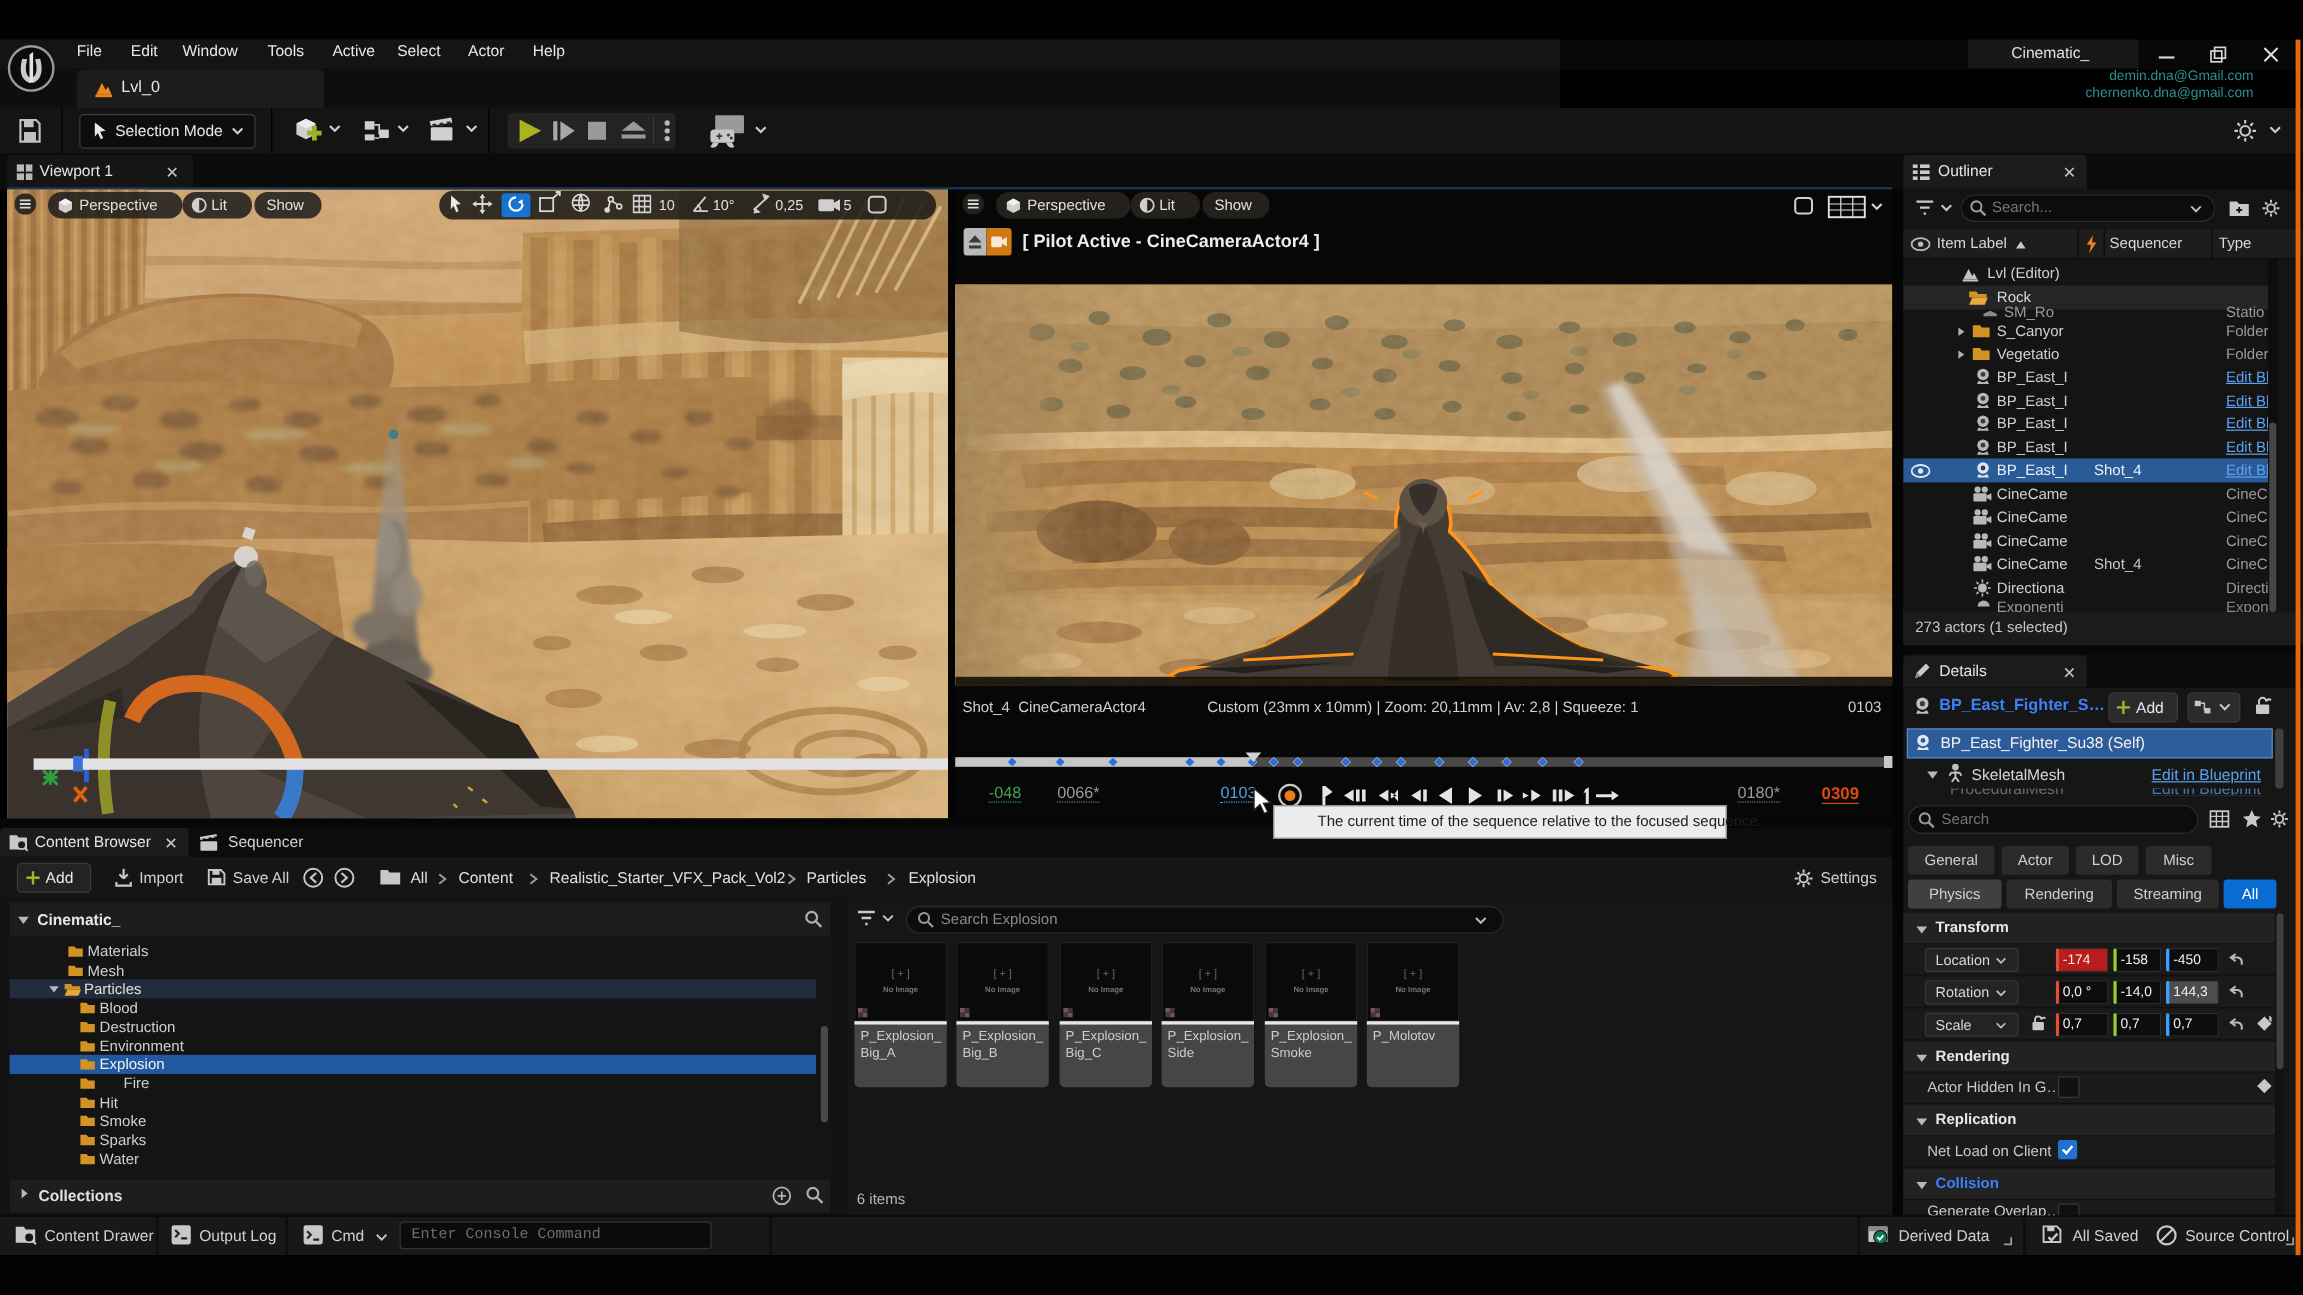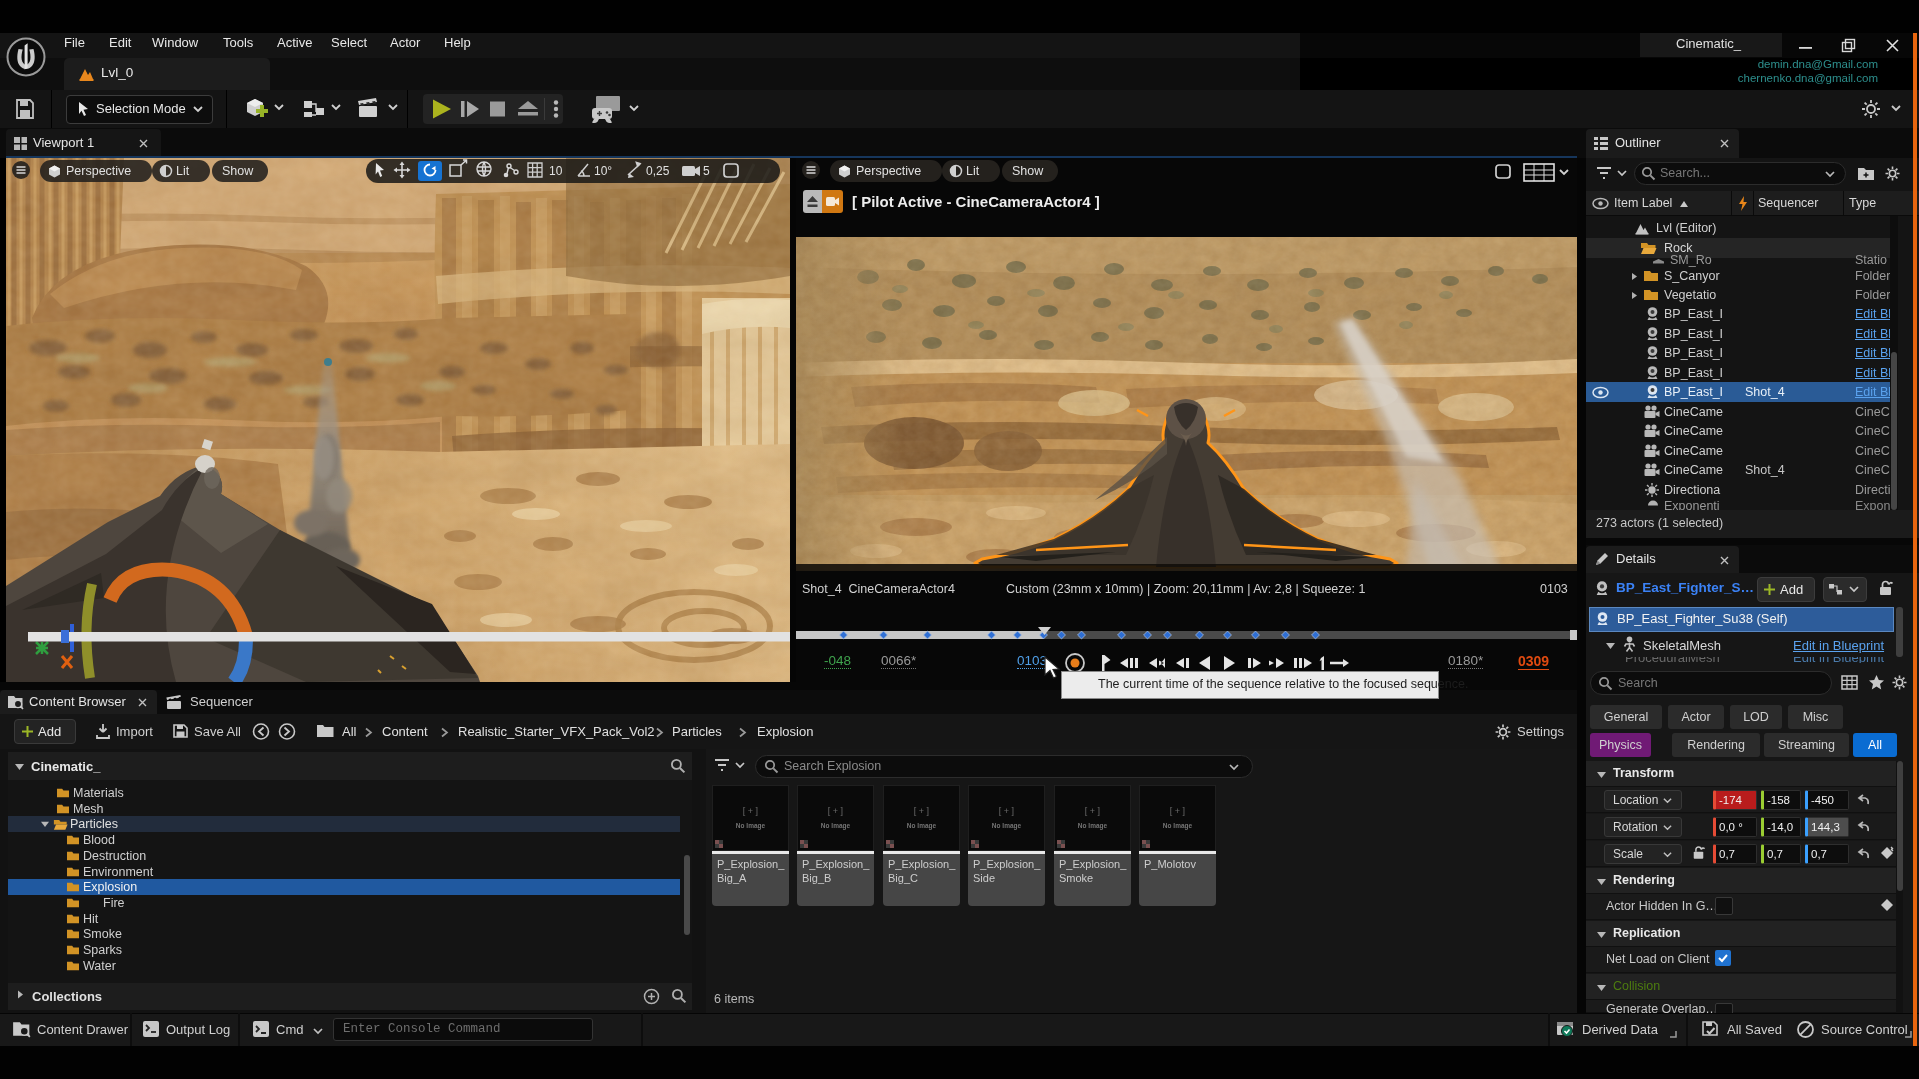--- a/index.html
+++ b/index.html
@@ -887,21 +887,21 @@
       <g fill="none" stroke="#c8c8c8" stroke-width="1.6">
         <circle cx="8.5" cy="8.5" r="3.2"></circle>
         <path d="M8.5 1.5 v2.5 M8.5 13 v2.5 M1.5 8.5 h2.5 M13 8.5 h2.5 M3.6 3.6 l1.8 1.8 M11.6 11.6 l1.8 1.8 M13.4 3.6 l-1.8 1.8 M5.4 11.6 l-1.8 1.8"></path>
       </g>
     </svg>
 
 <div class="abs" style="left:1590px;top:705px;width:72px;height:24px;background:#2b2b2b;border-radius:3px;text-align:center;font-size:12.5px;line-height:24px;color:#cfcfcf;">General</div>
 <div class="abs" style="left:1668px;top:705px;width:56px;height:24px;background:#2b2b2b;border-radius:3px;text-align:center;font-size:12.5px;line-height:24px;color:#cfcfcf;">Actor</div>
 <div class="abs" style="left:1730px;top:705px;width:52px;height:24px;background:#2b2b2b;border-radius:3px;text-align:center;font-size:12.5px;line-height:24px;color:#cfcfcf;">LOD</div>
 <div class="abs" style="left:1788px;top:705px;width:55px;height:24px;background:#2b2b2b;border-radius:3px;text-align:center;font-size:12.5px;line-height:24px;color:#cfcfcf;">Misc</div>
-<div class="abs" style="left:1590px;top:733px;width:61px;height:24px;background:#701a75;border-radius:3px;text-align:center;font-size:12.5px;line-height:24px;color:#cfcfcf;">Physics</div>
+<div class="abs" style="left:1590px;top:733px;width:78px;height:24px;background:#404040;border-radius:3px;text-align:center;font-size:12.5px;line-height:24px;color:#cfcfcf;">Physics</div>
 <div class="abs" style="left:1672px;top:733px;width:88px;height:24px;background:#2b2b2b;border-radius:3px;text-align:center;font-size:12.5px;line-height:24px;color:#cfcfcf;">Rendering</div>
 <div class="abs" style="left:1764px;top:733px;width:85px;height:24px;background:#2b2b2b;border-radius:3px;text-align:center;font-size:12.5px;line-height:24px;color:#cfcfcf;">Streaming</div>
 <div class="abs" style="left:1853px;top:733px;width:44px;height:24px;background:#0a6cd2;border-radius:3px;text-align:center;font-size:12.5px;line-height:24px;color:#fff;">All</div>
 <div class="abs" style="left:1586px;top:761px;width:310px;height:26px;background:#222222;border-bottom:1px solid #101010;box-sizing:border-box;"></div>
 <svg class="abs" style="left:1596px;top:770px;" width="11" height="9" viewBox="0 0 11 9">
       <path d="M1 2 L5.5 8 L10 2 Z" fill="#b8b8b8"></path>
     </svg>
 <div class="tx" style="left:1613px;top:766px;font-size:12.5px;font-weight:bold;color:#e8e8e8;">Transform</div>
 <div class="abs" style="left:1586px;top:787px;width:310px;height:26px;background:#1a1a1a;border-bottom:1px solid #101010;box-sizing:border-box;"></div>
 <div class="abs" style="left:1604px;top:790px;width:78px;height:20px;background:#232323;border:1px solid #383838;border-radius:3px;box-sizing:border-box;font-size:12px;line-height:19px;padding-left:8px;color:#d8d8d8;">Location</div>
@@ -963,21 +963,21 @@
 <div class="abs" style="left:1586px;top:947px;width:310px;height:26px;background:#1a1a1a;border-bottom:1px solid #101010;box-sizing:border-box;"></div>
 <div class="tx" style="left:1606px;top:952px;font-size:12.5px;color:#c8c8c8;">Net Load on Client</div>
 <div class="abs" style="left:1715px;top:950px;width:16px;height:16px;background:#1f72d0;border-radius:2px;"></div>
 <svg class="abs" style="left:1717px;top:952px;" width="12" height="12" viewBox="0 0 12 12">
       <path d="M2 6 L5 9 L10 3" stroke="#fff" stroke-width="2" fill="none"></path>
     </svg>
 <div class="abs" style="left:1586px;top:974px;width:310px;height:26px;background:#222222;border-bottom:1px solid #101010;box-sizing:border-box;"></div>
 <svg class="abs" style="left:1596px;top:983px;" width="11" height="9" viewBox="0 0 11 9">
       <path d="M1 2 L5.5 8 L10 2 Z" fill="#b8b8b8"></path>
     </svg>
-<div class="tx" style="left:1613px;top:979px;font-size:12.5px;font-weight:normal;color:#4d7c0f;">Collision</div>
+<div class="tx" style="left:1613px;top:979px;font-size:12.5px;font-weight:bold;color:#3b82f6;">Collision</div>
 <div class="abs" style="left:1586px;top:1000px;width:310px;height:13px;background:#1a1a1a;border-bottom:1px solid #101010;box-sizing:border-box;"></div>
 <div class="tx" style="left:1606px;top:1002px;font-size:12.5px;color:#c8c8c8;">Generate Overlap…</div>
 <div class="abs" style="left:1715px;top:1003px;width:16px;height:10px;background:#101010;border:1px solid #383838;border-radius:2px;"></div>
 <div class="abs" style="left:1896px;top:761px;width:7px;height:252px;background:#111;"></div>
 <div class="abs" style="left:1897px;top:761px;width:6px;height:130px;background:#3f3f3f;border-radius:3px;"></div>
 
 <div class="abs" style="left:0;top:682px;width:1577px;height:8px;background:#070707;"></div>
 <div class="abs" style="left:0;top:690px;width:1577px;height:24px;background:#0c0c0c;"></div>
 <div class="abs" style="left:0;top:690px;width:157px;height:24px;background:#1c1c1c;border-radius:4px 4px 0 0;"></div>
 <svg class="abs" style="left:7px;top:694px;" width="17" height="16" viewBox="0 0 17 16">

